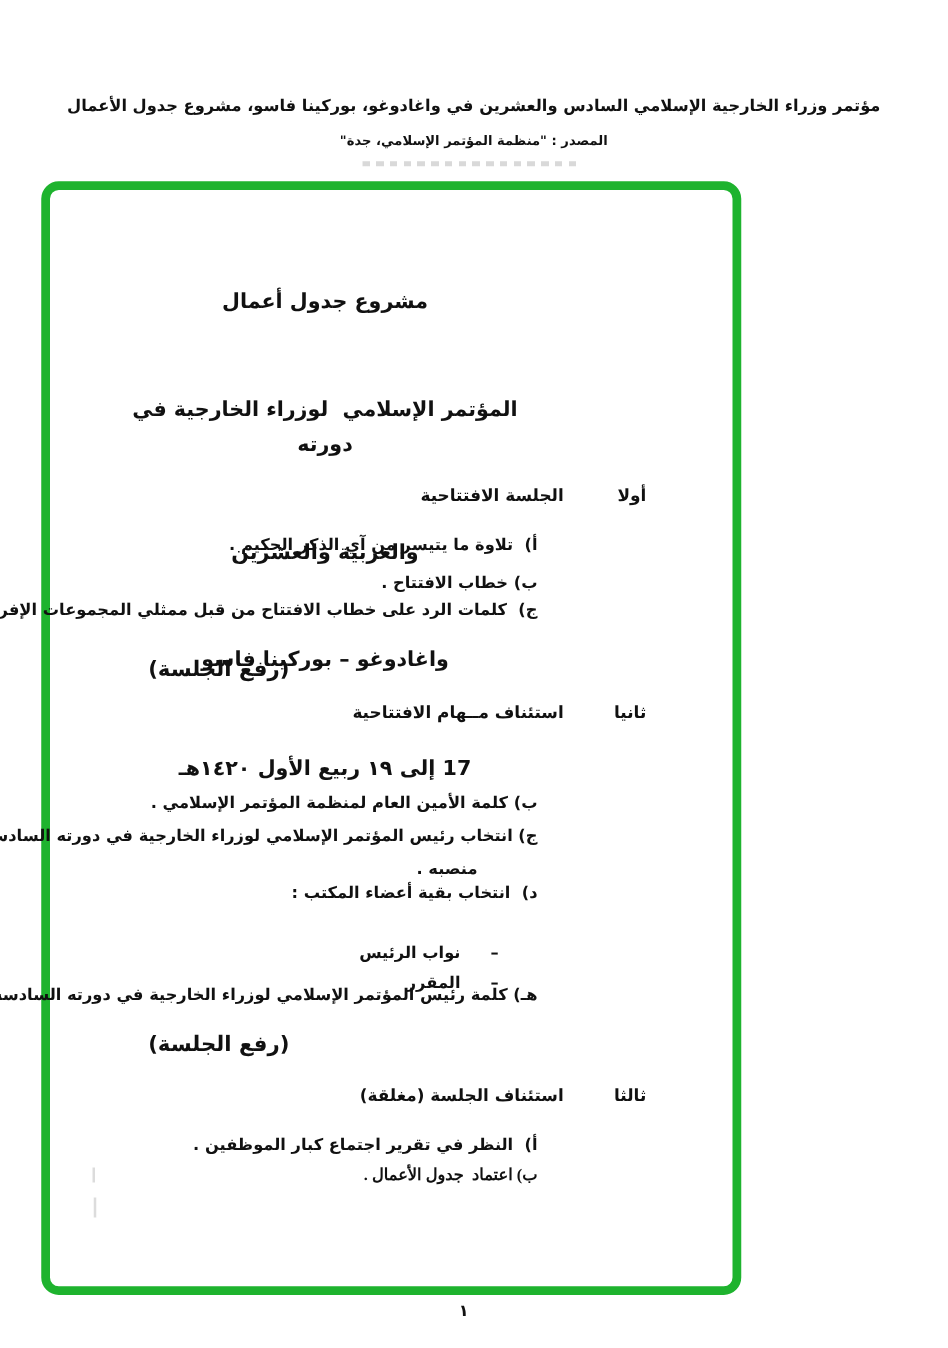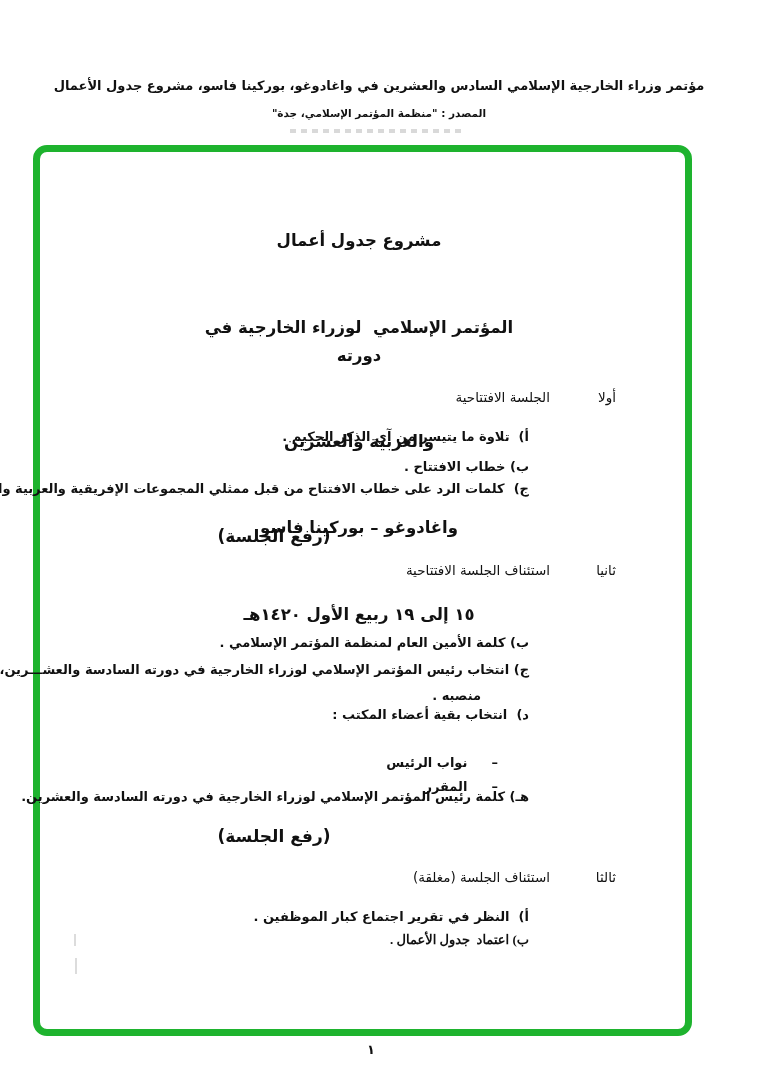--- a/index.html
+++ b/index.html
@@ -28,38 +28,38 @@
   .artifact-line{
     top:129px;left:290px;width:172px;height:4px;
     background:repeating-linear-gradient(90deg,#b5b5b5 0 6px,transparent 6px 11px);
     opacity:.5;filter:blur(.4px);
   }
   .speck{background:#c9c9c9;opacity:.65;width:2px;}
   .speck-1{left:74px;top:934px;height:12px;}
   .speck-2{left:75px;top:958px;height:16px;}
   
   .green-box{
-    left:33px;top:145px;width:659px;height:891px;
+    left:33px;top:145px;width:560px;height:891px;
     box-sizing:border-box;
     border:7px solid #1eb32e;
     border-radius:14px;
     background:transparent;
   }
   
   .title-block{
     top:18px;right:156px;width:340px;
     text-align:center;
     font-size:16.5px;font-weight:bold;
     line-height:28.7px;
     white-space:pre-wrap;
   }
   
   .sec-head{
     right:69px;
-    font-size:13.5px;font-weight:normal;
+    font-size:13.5px;font-weight:bold;
     white-space:nowrap;
   }
   .sec-head-1{top:237px;}
   .sec-head-2{top:410px;}
   .sec-head-3{top:717px;}
   .sec-label{display:inline-block;min-width:66px;}
   
   .item{
     right:156px;width:510px;
     font-size:13px;font-weight:bold;
@@ -101,33 +101,33 @@
 <div class="abs speck speck-1"></div>
 <div class="abs speck speck-2"></div>
 
 <div class="abs green-box">
 
   <div class="abs title-block">
     <div>مشروع جدول أعمال</div>
     <div>المؤتمر الإسلامي  لوزراء الخارجية في دورته</div>
     <div>والعربية والعشرين</div>
     <div>واغادوغو – بوركينا فاسو</div>
-    <div>١٥ إلى ١٩ ربيع الأول ١٤٢٠هـ</div>
+    <div>17 إلى ١٩ ربيع الأول ١٤٢٠هـ</div>
   </div>
 
   <div class="abs sec-head sec-head-1">
     <span class="sec-label">أولا</span><span>الجلسة الافتتاحية</span>
   </div>
   <div class="abs item s1-a">أ)  تلاوة ما يتيسر من آي الذكر الحكيم .</div>
   <div class="abs item s1-b">ب) خطاب الافتتاح .</div>
   <div class="abs item s1-c">ج)  كلمات الرد على خطاب الافتتاح من قبل ممثلي المجموعات الإفريقية والعربية والآسيويـــة .</div>
   <div class="abs note note-1">(رفع الجلسة)</div>
 
   <div class="abs sec-head sec-head-2">
-    <span class="sec-label">ثانيا</span><span>استئناف الجلسة الافتتاحية</span>
+    <span class="sec-label">ثانيا</span><span>استئناف مــهام الافتتاحية</span>
   </div>
   <div class="abs item s2-b">ب) كلمة الأمين العام لمنظمة المؤتمر الإسلامي .</div>
   <div class="abs item s2-c">ج) انتخاب رئيس المؤتمر الإسلامي لوزراء الخارجية في دورته السادسة والعشـــرين، وتوليــه مــهام</div>
   <div class="abs item s2-cont">منصبه .</div>
   <div class="abs item s2-d">د)  انتخاب بقية أعضاء المكتب :</div>
   <div class="abs item sub-item s2-sub1">
     <span class="dash">–</span><span>نواب الرئيس</span>
   </div>
   <div class="abs item sub-item s2-sub2">
     <span class="dash">–</span><span>المقرر</span>

